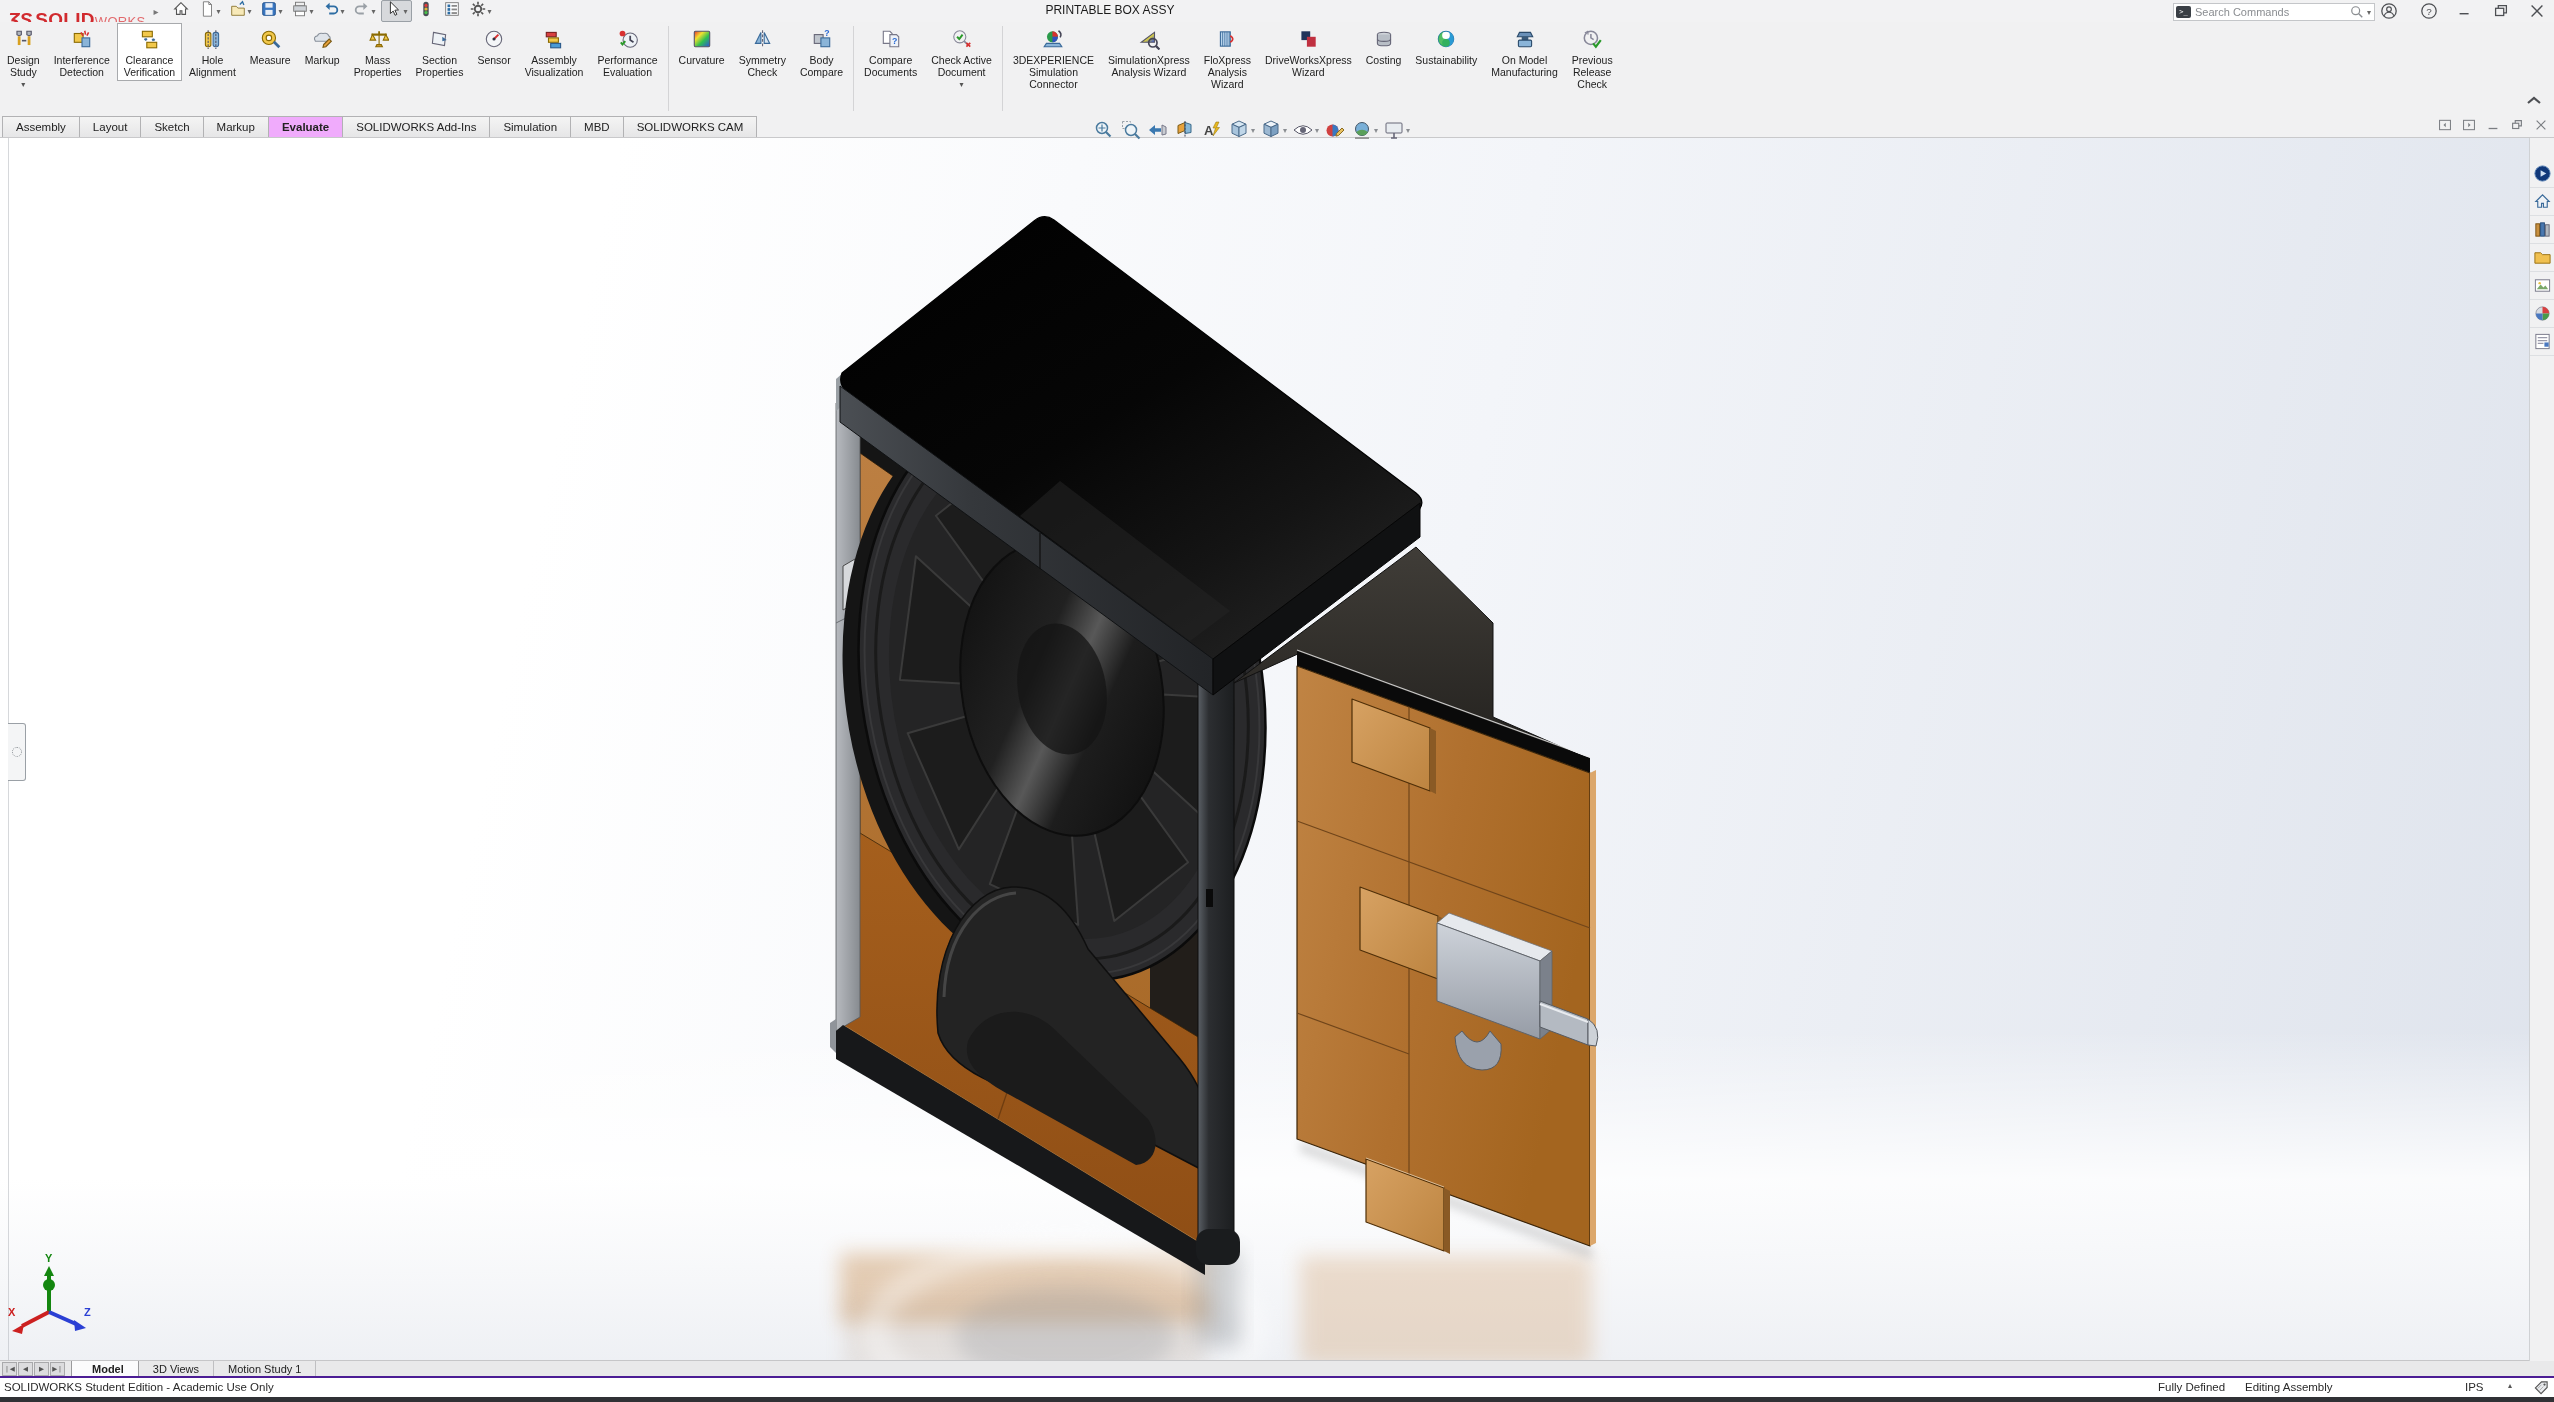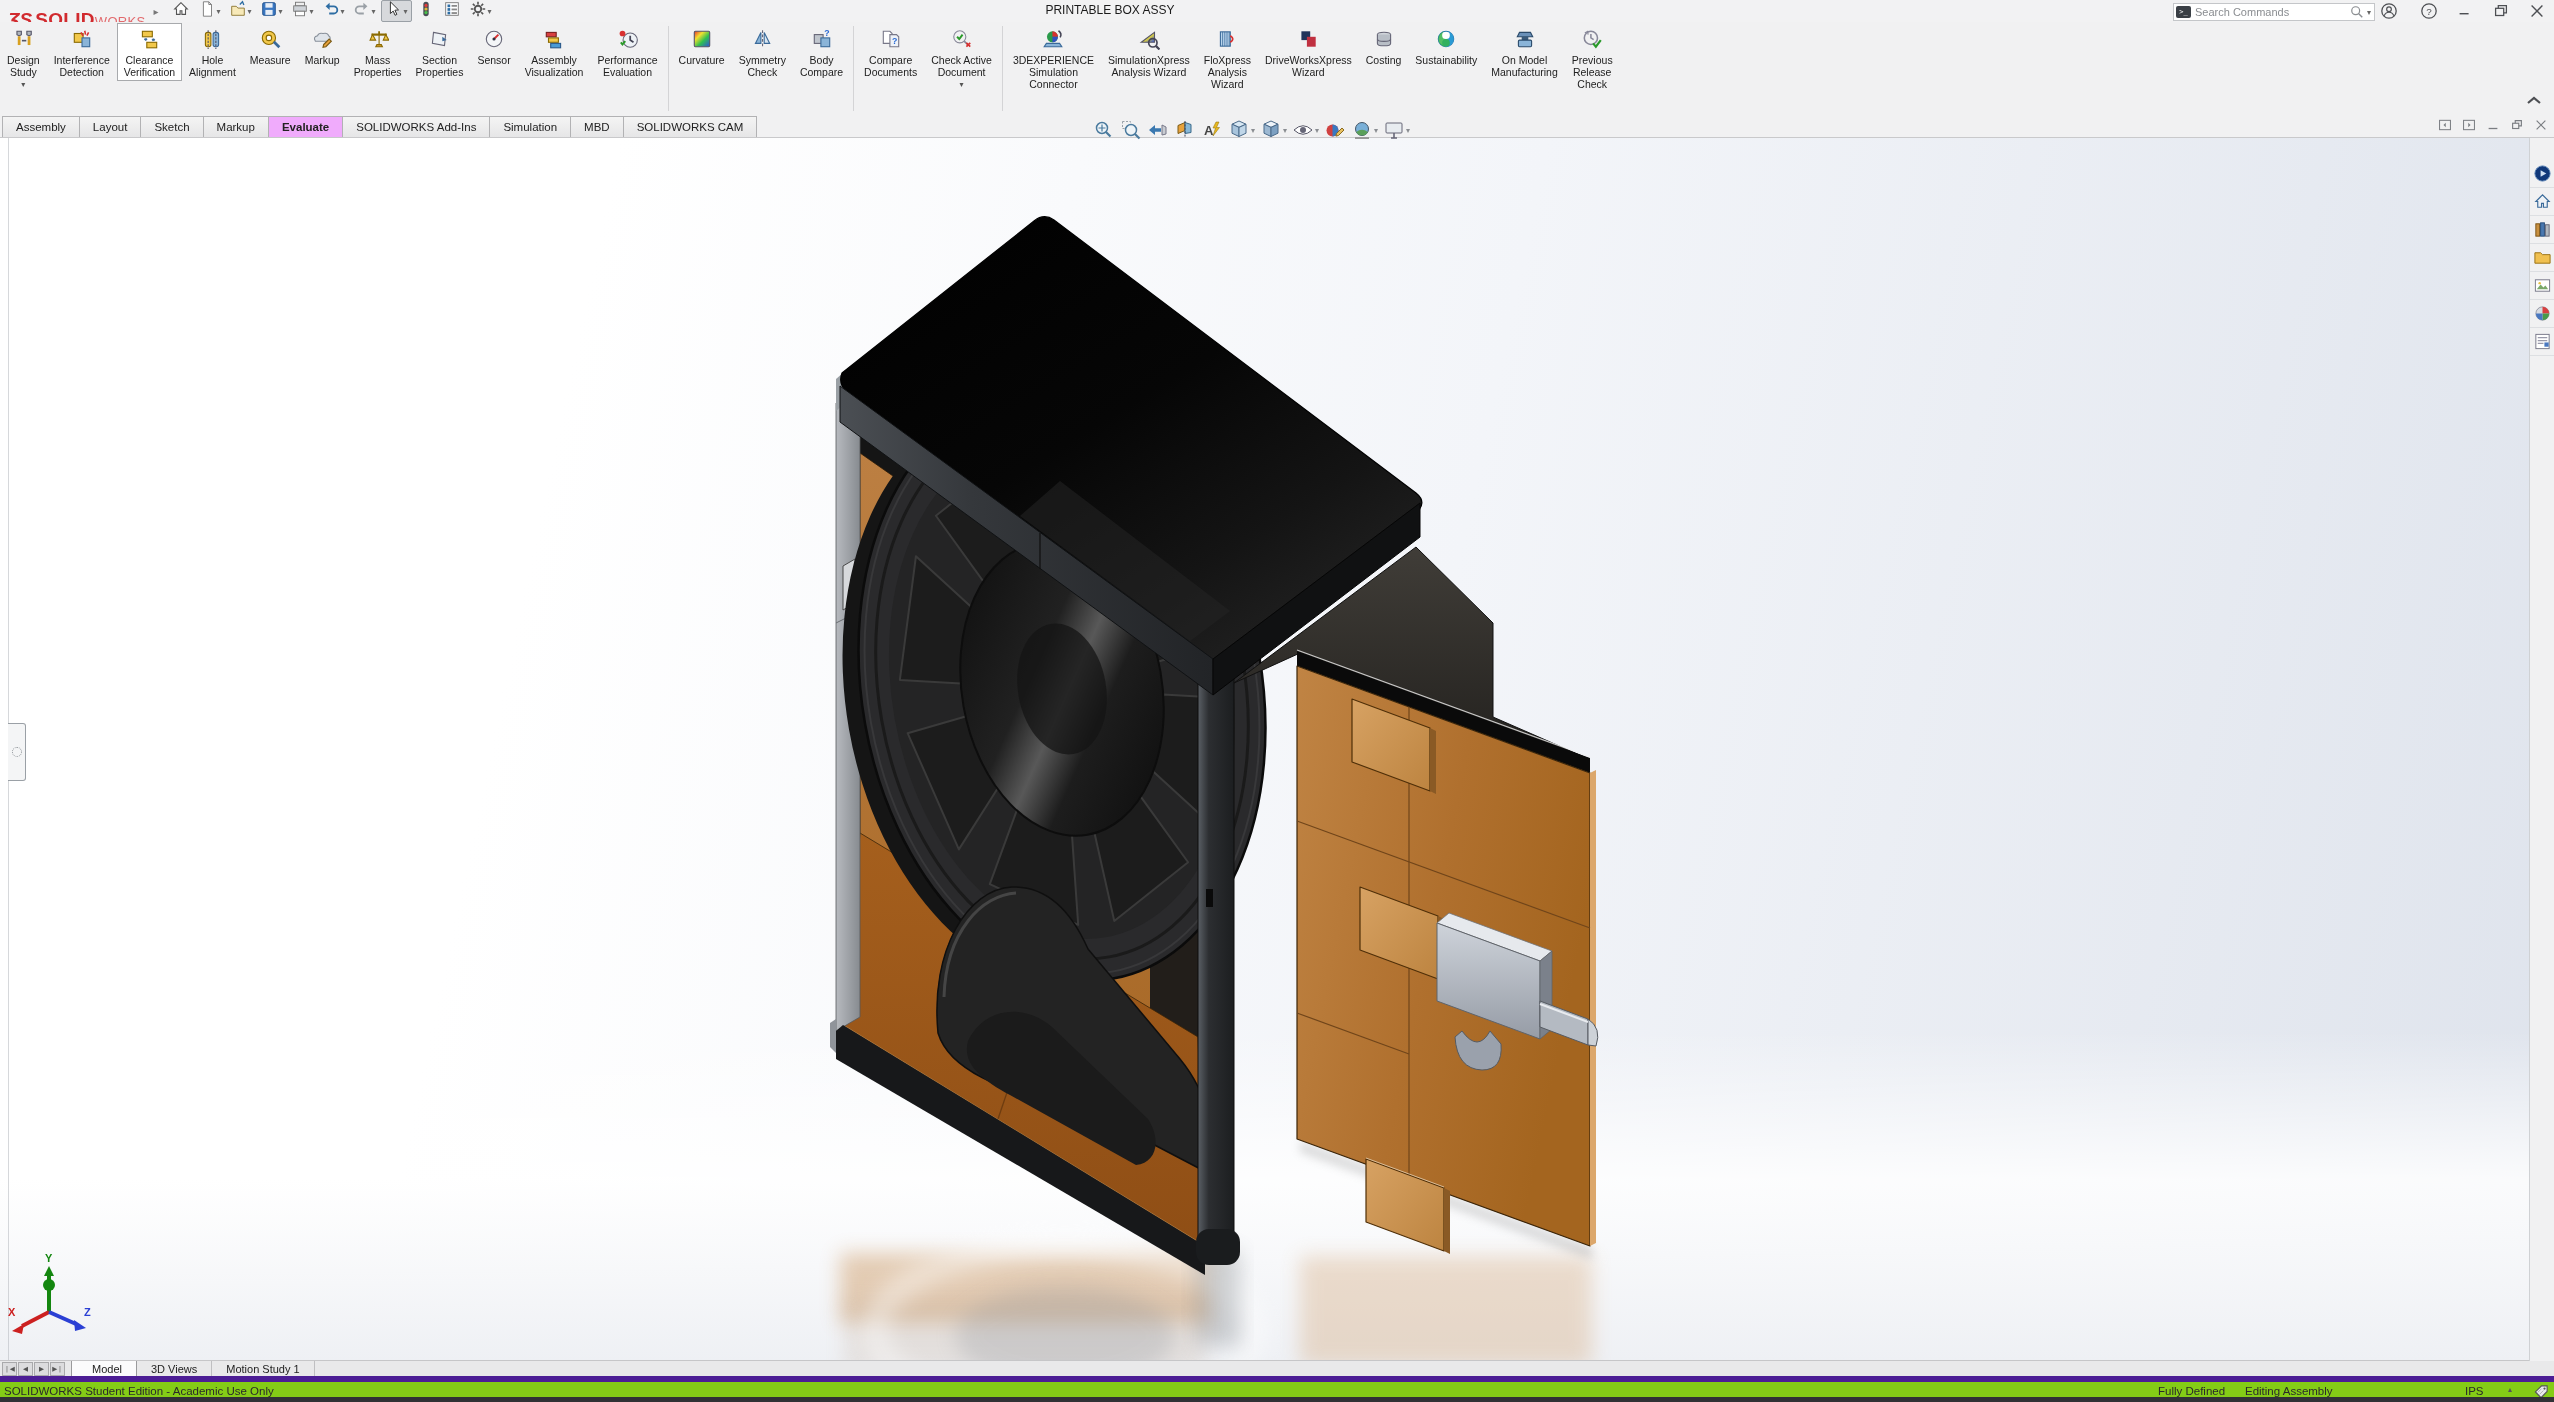--- a/index.html
+++ b/index.html
@@ -64,23 +64,23 @@
             display:flex;flex-direction:column;align-items:center;padding-top:22px;box-sizing:border-box;}
   .tp-item{width:24px;height:27px;display:flex;align-items:center;justify-content:center;border-bottom:1px solid #dddfe2;}
   .tp-item svg{width:19px;height:19px;}
   
   #modeltabs{left:0;top:1360px;width:2554px;height:16px;background:#e9e9ea;border-top:1px solid #c6c6c8;
              display:flex;align-items:stretch;font-size:11px;}
   .mt-nav{display:flex;align-items:center;padding-left:2px;gap:1px;}
   .mt-nav span{width:13px;height:12px;background:#dcdcde;border:1px solid #a9a9ab;color:#555;
                font-size:6.5px;display:flex;align-items:center;justify-content:center;}
   .mtab{display:flex;align-items:center;padding:0 14px;border-right:1px solid #bfbfc1;color:#222;}
-  .mtab.active{background:#fbfbfc;font-weight:normal;border-right:1px solid #9a9a9c;border-left:1px solid #9a9a9c;padding-left:20px;}
+  .mtab.active{background:#fbfbfc;font-weight:bold;border-right:1px solid #9a9a9c;border-left:1px solid #9a9a9c;padding-left:20px;}
   
-  #statusbar{left:0;top:1376px;width:2554px;height:21px;background:#84cc16;border-top:6px solid #4c1d95;
+  #statusbar{left:0;top:1376px;width:2554px;height:21px;background:#ffffff;border-top:2px solid #4c1d95;
              font-size:11.5px;color:#2a2a2a;}
   #status-left{position:absolute;left:4px;top:3px;}
   .st-it{position:absolute;top:3px;white-space:nowrap;}
   #bottomstrip{left:0;top:1397px;width:2554px;height:5px;background:#303135;}
 </style>
 </head>
 <body>
 
 <div id="titlebar" class="abs">
   <div class="logo">

